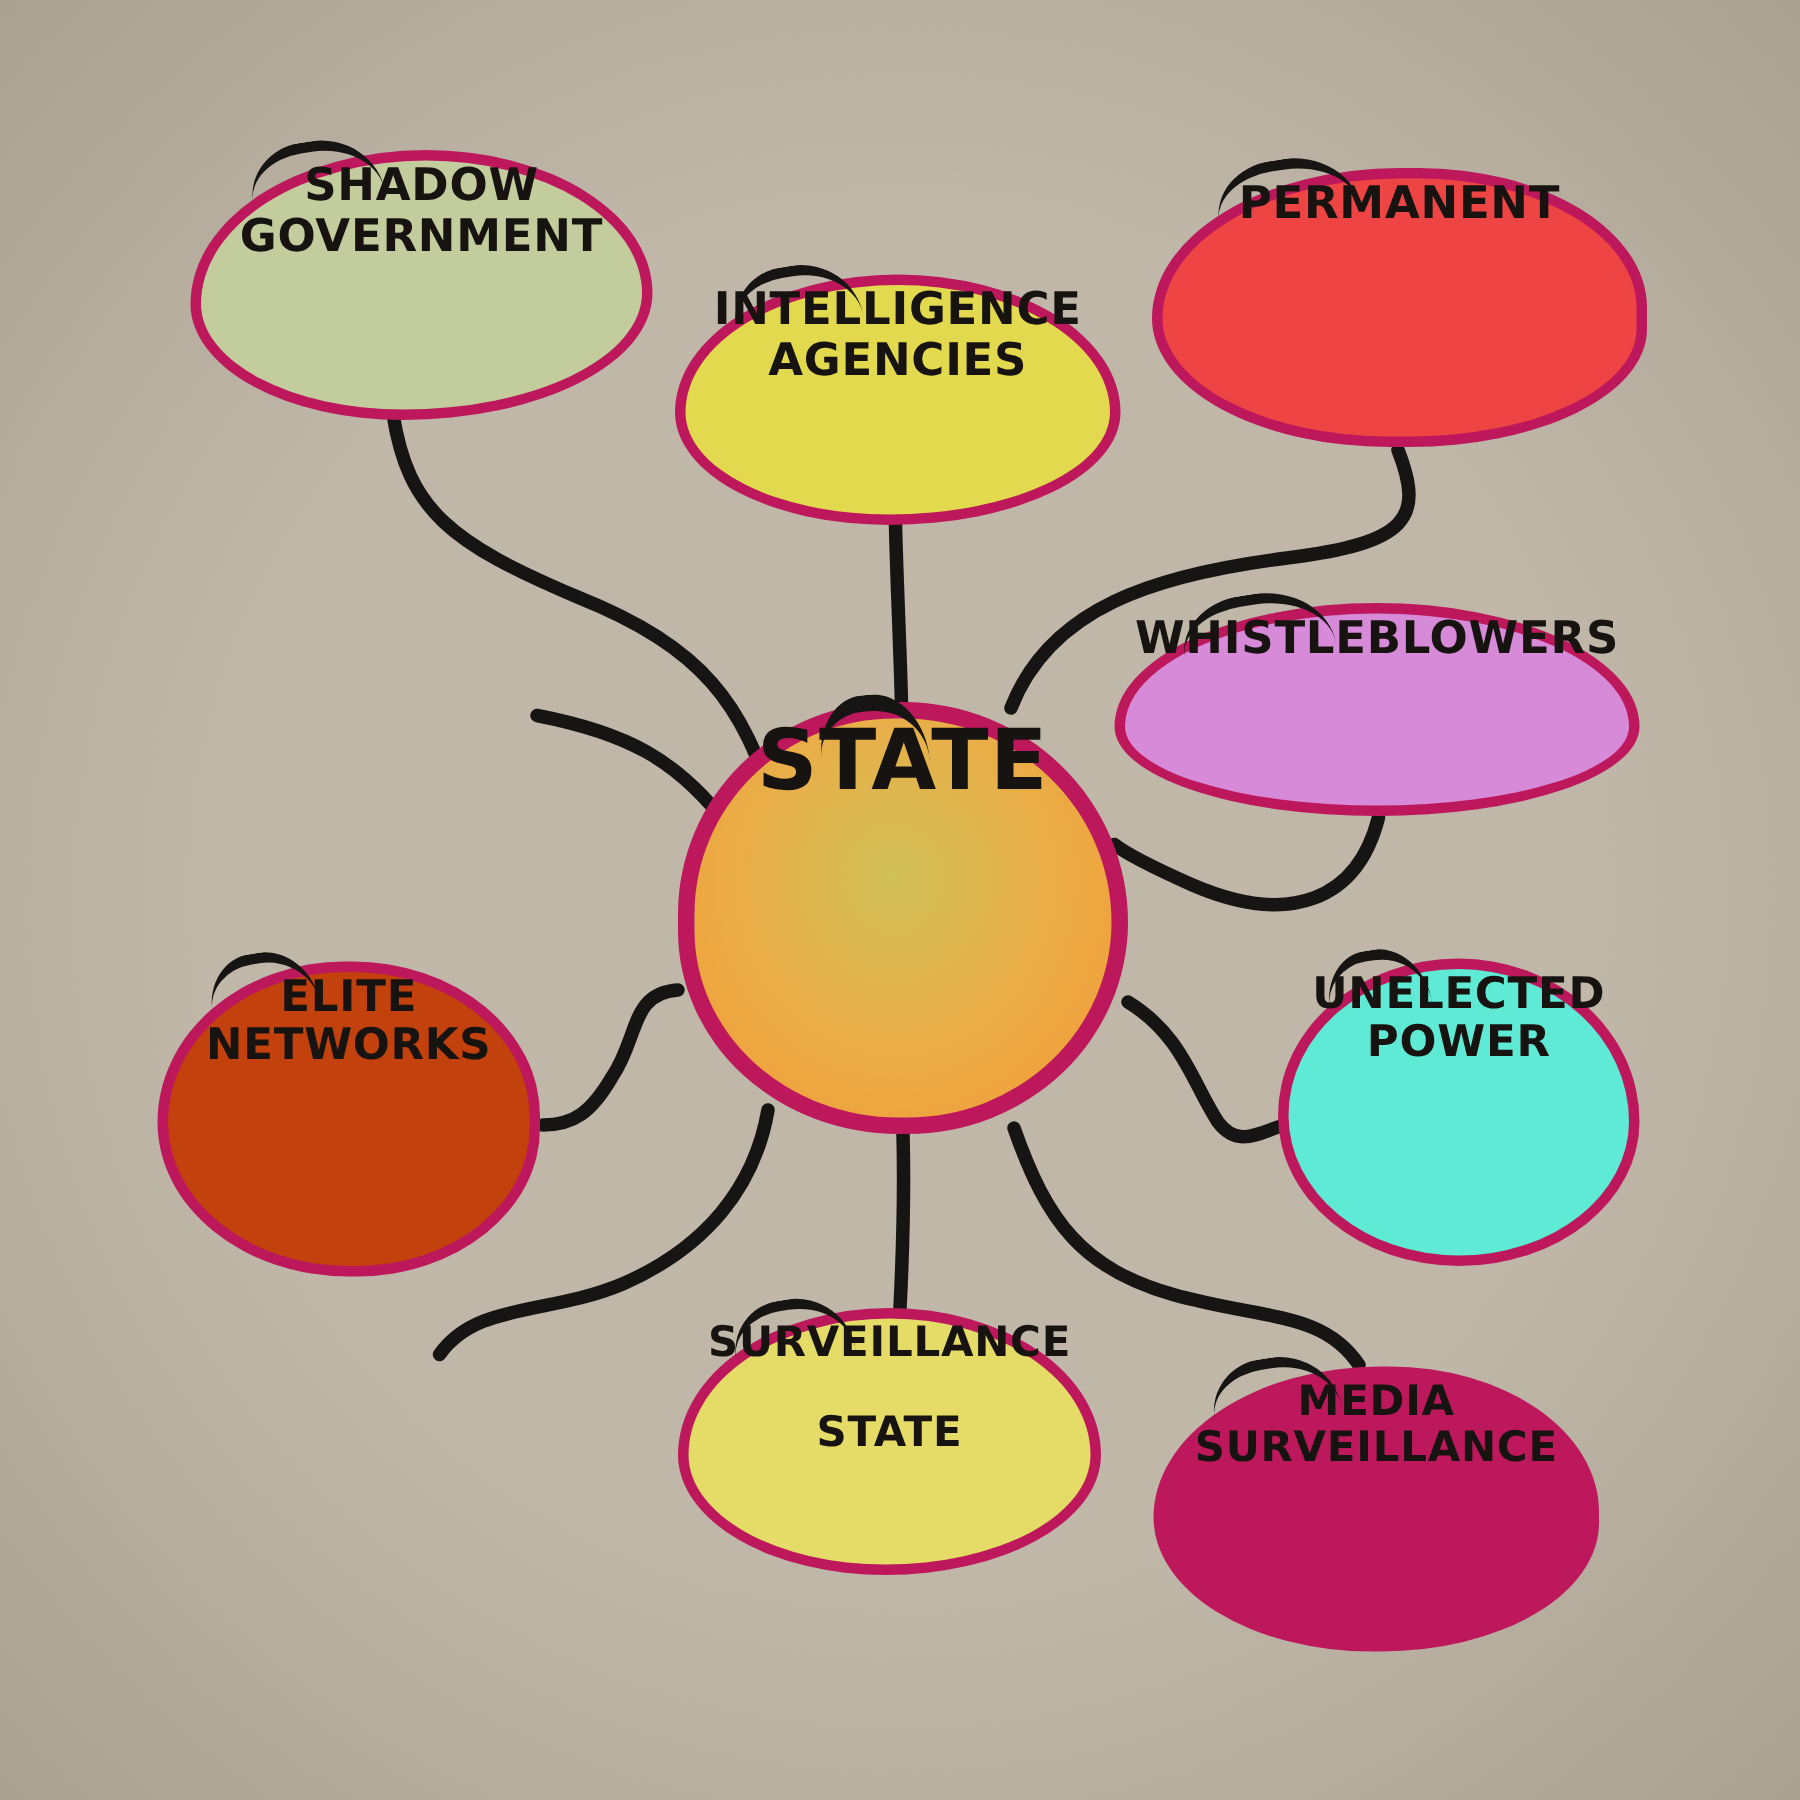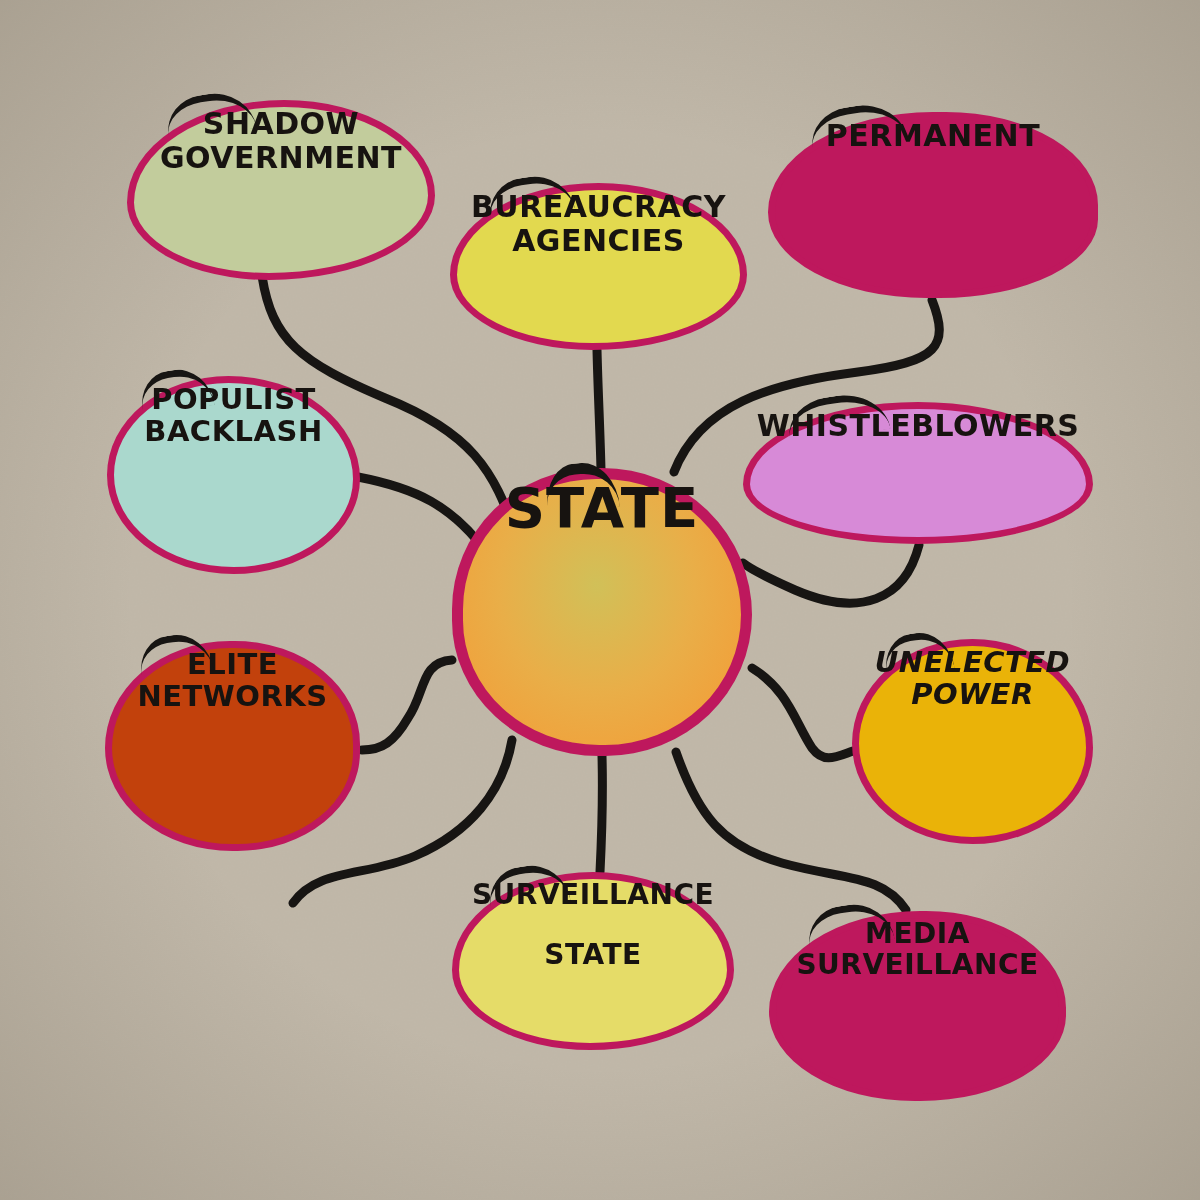--- a/index.html
+++ b/index.html
@@ -152,47 +152,43 @@
     <path d="M 602,756 C 603,794 602,832 600,872"></path>
     <path d="M 676,752 C 698,815 722,846 782,863 C 843,880 882,874 906,910"></path>
   </svg>
 
   <div class="node node-shadow-government" style="background: rgb(194, 204, 156);">
     <span class="node-label">SHADOW</span>
     <span class="node-label">GOVERNMENT</span>
   </div>
 
   <div class="node node-intelligence-agencies" style="background: rgb(226, 217, 79);">
-    <span class="node-label">BUREAUCRACY</span>
+    <span class="node-label">INTELLIGENCE</span>
     <span class="node-label">AGENCIES</span>
   </div>
 
-  <div class="node node-permanent-bureaucracy" style="background: #be185d; gap: 32px;">
+  <div class="node node-permanent-bureaucracy" style="background: #ef4444; gap: 32px;">
     <span class="node-label">PERMANENT</span>
   </div>
 
-  <div class="node node-populist-backlash" style="background: rgb(170, 216, 205);">
-    <span class="node-label">POPULIST</span>
-    <span class="node-label">BACKLASH</span>
-  </div>
 
   <div class="node node-whistleblowers" style="background: rgb(215, 138, 215);">
     <span class="node-label">WHISTLEBLOWERS</span>
   </div>
 
   <div class="node node-deep-state" style="background: radial-gradient(at 48% 40%, rgb(209, 192, 88) 0%, rgb(233, 174, 72) 48%, rgb(240, 162, 60) 78%, rgb(236, 155, 55) 100%);">
     <span class="node-label">STATE</span>
   </div>
 
   <div class="node node-elite-networks" style="background: #c2410c;">
     <span class="node-label">ELITE</span>
     <span class="node-label">NETWORKS</span>
   </div>
 
-  <div class="node node-unelected-power" style="background: #eab308; font-style: italic;">
+  <div class="node node-unelected-power" style="background: #5eead4;">
     <span class="node-label">UNELECTED</span>
     <span class="node-label">POWER</span>
   </div>
 
 
   <div class="node node-surveillance-state" style="background: rgb(229, 220, 104); gap: 29px;">
     <span class="node-label">SURVEILLANCE</span>
     <span class="node-label">STATE</span>
   </div>
 

